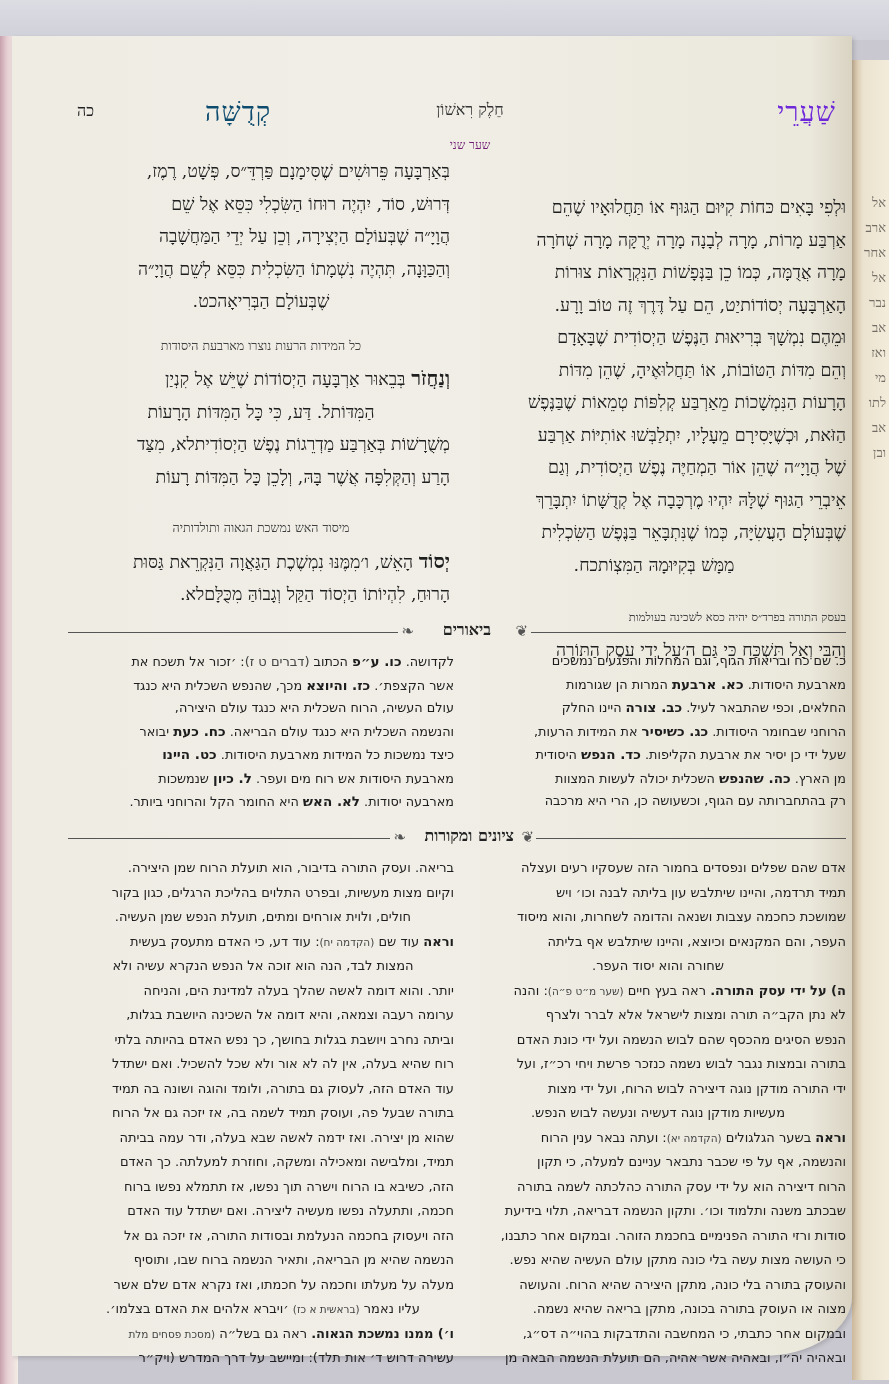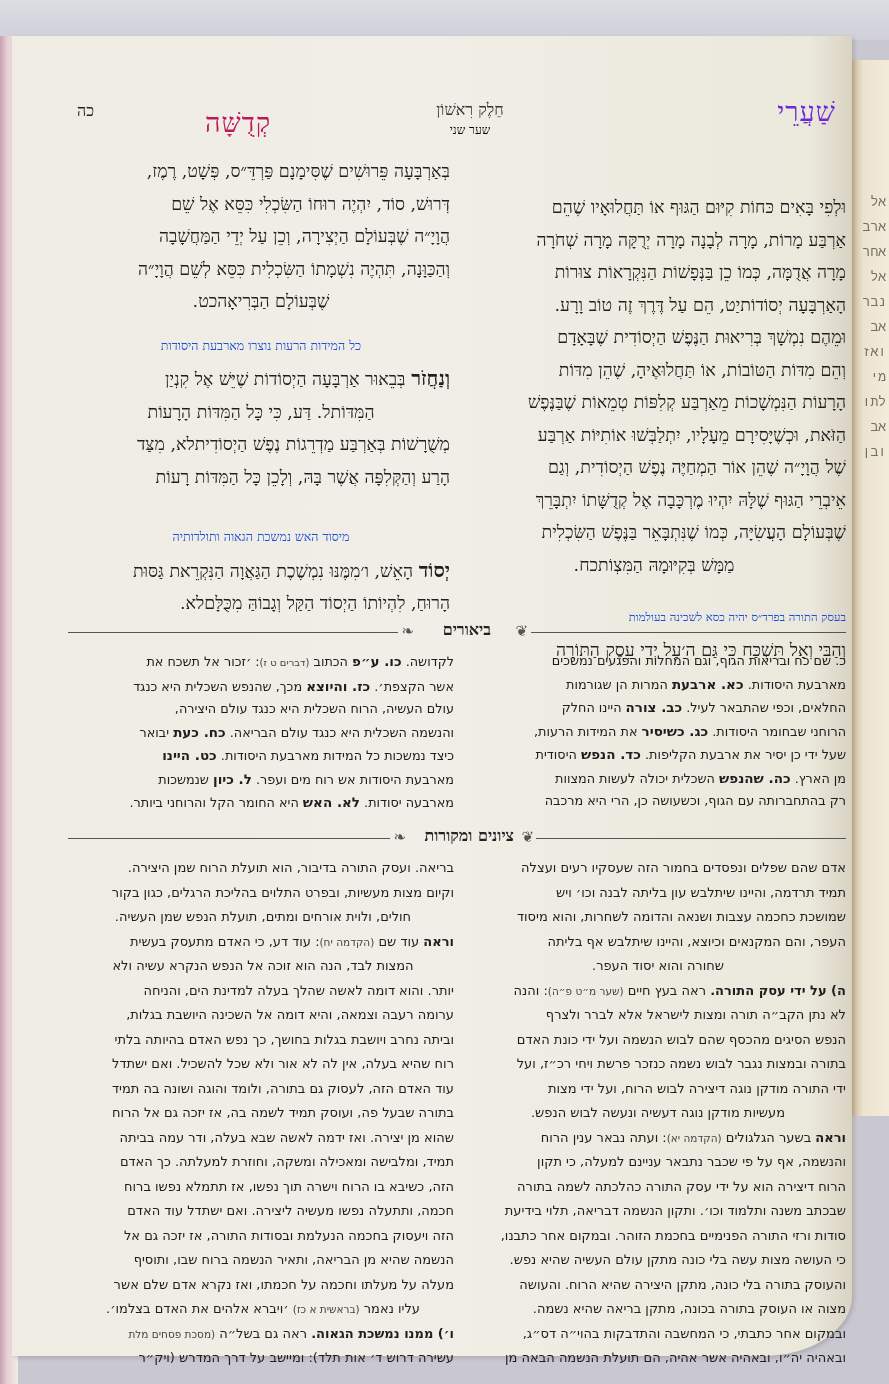--- a/index.html
+++ b/index.html
@@ -13,45 +13,44 @@
     position:absolute; left:0; top:36px; width:18px; height:1348px;
     background:linear-gradient(90deg,#c7a1ad 0%,#e6cfd4 40%,#f3ece6 100%);
   }
   .page {
     position:absolute; left:12px; top:36px; width:840px; height:1320px;
     background:linear-gradient(90deg,#eeece3 0%,#f0eee6 50%,#ebe8dc 95%,#d9d3c2 100%);
     border-bottom-right-radius:90px 60px;
     box-shadow:2px 2px 4px rgba(0,0,0,0.15);
   }
   .gutter {
-    position:absolute; left:852px; top:60px; width:37px; height:1056px;
+    position:absolute; left:852px; top:60px; width:37px; height:1320px;
     background:linear-gradient(90deg,#cdb89a 0%,#ebe3cf 30%,#f3ecdb 100%);
-    font-family:Liberation Mono, monospace;
   }
   .gutter .ghost { position:absolute; left:4px; top:130px; width:30px; font-size:13px; line-height:25px; color:#4a4540; direction:rtl; opacity:0.75; white-space:nowrap; overflow:hidden; }
   .header { position:absolute; top:96px; left:40px; width:800px; height:40px; direction:rtl; }
   .h-right { position:absolute; right:4px; top:0; font-size:27px; color:#6d28d9; letter-spacing:1px; }
   .h-center { position:absolute; left:330px; width:200px; top:4px; text-align:center; font-size:16px; color:#333; }
-  .h-center .sub { display:block; font-size:12px; color:#000000; margin-top:4px; }
-  .h-mid { position:absolute; left:165px; top:11px; font-size:27px; color:#be185d; letter-spacing:1px; }
+  .h-center .sub { display:block; font-size:12px; color:#701a75; margin-top:19px; }
+  .h-mid { position:absolute; left:165px; top:0; font-size:27px; color:#0c4a6e; letter-spacing:1px; }
   .h-page { position:absolute; left:25px; top:5px; font-size:16px; color:#222;margin-left:12px; }
   .col { position:absolute; direction:rtl; text-align:justify; text-align-last:right; color:#1e1e1e; }
   .main { font-size:17.5px; line-height:32.5px; }
   .main p { margin:0; }
-  .sub-title { text-align:center !important; text-align-last:center !important; font-size:12.5px; color:#1d4ed8; margin:8px 0 2px 0; }
+  .sub-title { text-align:center !important; text-align-last:center !important; font-size:12.5px; color:#404040; margin:8px 0 2px 0; }
   .sub-title.right { text-align:left; text-align-last:right !important; font-size:11.5px; }
   .lead { font-weight:bold; font-size:20px; }
   .center { text-align:center !important; text-align-last:center !important; }
   .divider { position:absolute; left:68px; width:778px; height:24px; direction:rtl; }
   .divider .line { position:absolute; top:12px; height:1px; background:#555; }
   .divider .label { position:absolute; top:0; font-weight:bold; font-size:16px; color:#222; }
   .divider .orn { position:absolute; top:2px; font-size:15px; color:#555; }
   .notes { font-family:"DejaVu Sans", sans-serif; font-size:12.8px; line-height:22.5px; }
   .notes b { font-weight:bold; font-size:13.5px; }
-  .notes .ref { font-size:10px; color:#444; }
+  .notes .ref { font-size:13px; color:#444; }
   .sources { font-family:"DejaVu Sans", sans-serif; font-size:13px; line-height:24.5px; }
   .sources b { font-weight:bold; }
   .sources .ref { font-size:10.5px; color:#444; }
   .sources .small { font-size:13px; }
 </style>
 </head>
 <body>
 
 <div class="top-bg"></div>
 <div class="page-edge-left"></div>
@@ -92,21 +91,21 @@
   <p>בְּאַרְבָּעָה פֵּרוּשִׁים שֶׁסִּימָנָם פַּרְדֵּ״ס, פְּשָׁט, רֶמֶז,</p>
   <p>דְּרוּשׁ, סוֹד, יִהְיֶה רוּחוֹ הַשִּׂכְלִי כִּסֵּא אֶל שֵׁם</p>
   <p>הֲוָיָ״ה שֶׁבְּעוֹלָם הַיְצִירָה, וְכֵן עַל יְדֵי הַמַּחֲשָׁבָה</p>
   <p>וְהַכַּוָּנָה, תִּהְיֶה נִשְׁמָתוֹ הַשִּׂכְלִית כִּסֵּא לְשֵׁם הֲוָיָ״ה</p>
   <p class="center">שֶׁבְּעוֹלָם הַבְּרִיאָהכט.</p>
   <p class="sub-title" style="margin-top:12px;">כל המידות הרעות נוצרו מארבעת היסודות</p>
   <p><span class="lead">וְנַחֲזֹר</span> <span>בְּבֵאוּר אַרְבָּעָה הַיְסוֹדוֹת שֶׁיֵּשׁ אֶל קִנְיַן</span></p>
   <p class="center">הַמִּדּוֹתל. דַּע, כִּי כָּל הַמִּדּוֹת הָרָעוֹת</p>
   <p>מְשֻׁרָשׁוֹת בְּאַרְבַּע מַדְרֵגוֹת נֶפֶשׁ הַיְסוֹדִיתלא, מִצַּד</p>
   <p>הָרַע וְהַקְּלִפָּה אֲשֶׁר בָּהּ, וְלָכֵן כָּל הַמִּדּוֹת רָעוֹת</p>
-  <p class="sub-title" style="margin-top:28px;">מיסוד האש נמשכת הגאוה ותולדותיה</p>
+  <p class="sub-title" style="margin-top:19px;">מיסוד האש נמשכת הגאוה ותולדותיה</p>
   <p><span class="lead">יְסוֹד</span> <span>הָאֵשׁ, ו׳מִמֶּנּוּ נִמְשֶׁכֶת הַגַּאֲוָה הַנִּקְרֵאת גַּסּוּת</span></p>
   <p>הָרוּחַ, לִהְיוֹתוֹ הַיְסוֹד הַקַּל וְגָבוֹהַּ מִכֻּלָּםלא.</p>
 </div>
 
 <div class="divider" style="top:620px;">
   <div class="line" style="right:0; width:315px;"></div>
   <span class="orn" style="right:318px;">❦</span>
   <span class="label" style="right:355px;">ביאורים</span>
   <span class="orn" style="right:432px;">❧</span>
   <div class="line" style="left:0; width:330px;"></div>

